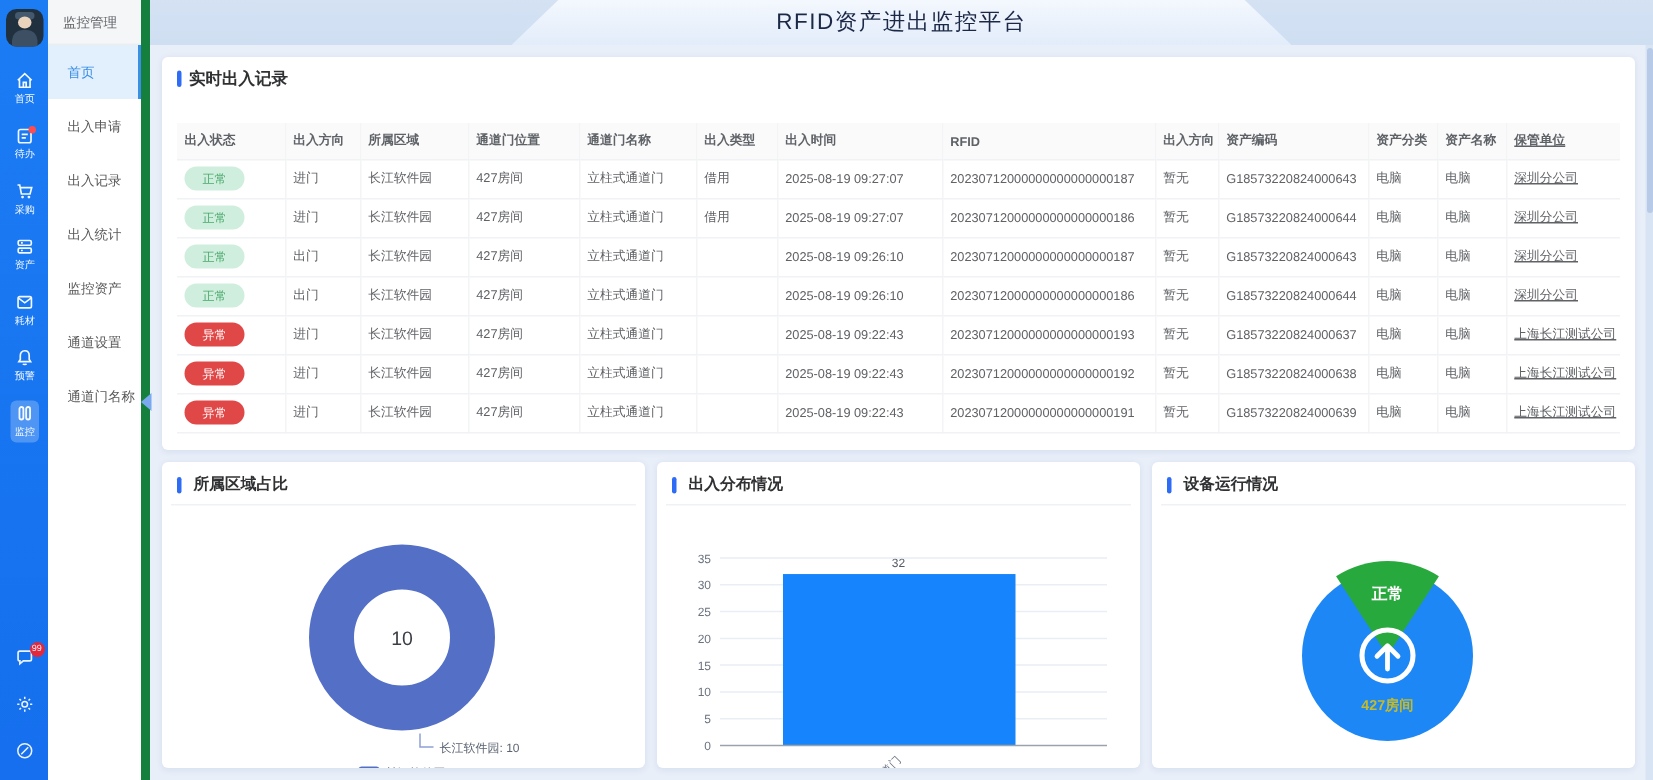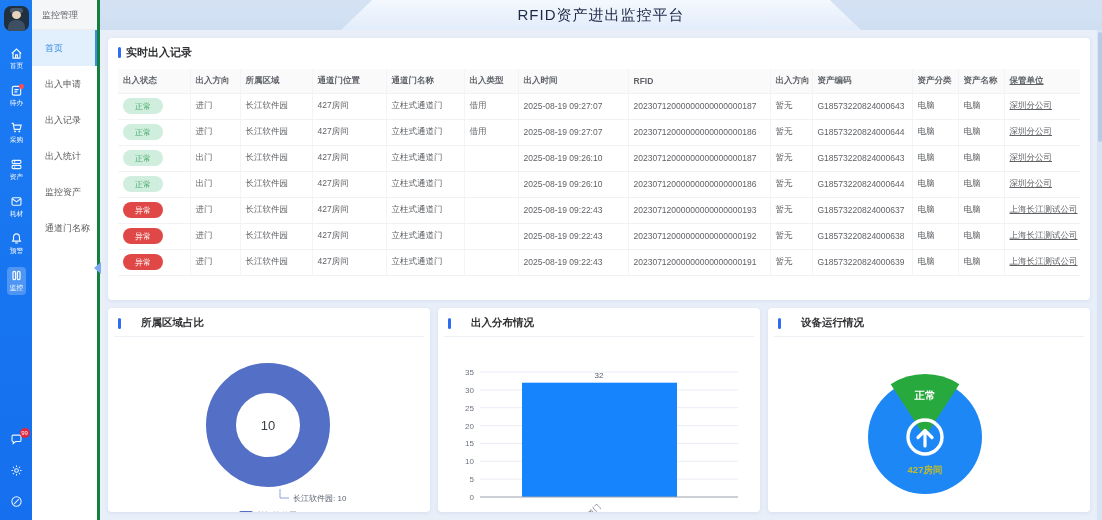--- a/index.html
+++ b/index.html
@@ -22,21 +22,21 @@
   .rail-item .lbl { font-size:7.5px; color:rgba(255,255,255,.96); transform:scale(.9); white-space:nowrap; }
   .rail-item svg { display:block; opacity:.95; }
   .rail-item.active { background:rgba(255,255,255,.24); }
   .dot { position:absolute; top:0; right:-1px; width:5px; height:5px; background:#ff4d4f; border-radius:50%; }
   .rail-bottom { margin-top:auto; display:flex; flex-direction:column; align-items:center; gap:13px; }
   .rail-bottom .bicon { position:relative; cursor:pointer; opacity:.92; }
   .badge { position:absolute; top:-4px; right:-7px; min-width:10px; height:10px; background:#f5222d; border-radius:6px;
            font-size:6px; line-height:10px; text-align:center; padding:0 1px; color:#fff; }
 
   
-  .submenu { width:68px; flex:0 0 68px; background:#fff; border-right:3px solid #15803d; font-size:9px; }
+  .submenu { width:68px; flex:0 0 68px; background:#fff; border-right:6px solid #15803d; font-size:9px; }
   .submenu-header { height:30px; line-height:30px; background:#f5f6f8; color:#606266; padding-left:10px; font-size:9px; border-bottom:1px solid #ededed; }
   .submenu-item { height:36px; line-height:36px; padding-left:13px; color:#595959; cursor:pointer; position:relative; white-space:nowrap; }
   .submenu-item.active { background:#e2f0fd; color:#3a8ee6; }
   .submenu-item.active::after { content:""; position:absolute; right:0; top:0; width:2px; height:100%; background:#3a8ee6; }
 
   
   .main { flex:1; display:flex; flex-direction:column; position:relative; min-width:0; }
   .topbar { height:30px; position:relative; background:linear-gradient(180deg,#eaf0fa,#d9e5f5); overflow:hidden; }
   .deco { position:absolute; top:0; height:100%; }
   .deco.l1 { left:0; width:300px; background:#cbdbf1; clip-path:polygon(0 0,100% 0,86% 100%,0 100%); opacity:.7; }
@@ -45,33 +45,33 @@
   .topbar h1 { position:relative; text-align:center; line-height:30px; font-size:15px; letter-spacing:1px; color:#1b2947; font-weight:normal; }
 
   .content { flex:1; padding:8px 12px 8px 8px; display:flex; flex-direction:column; gap:8px; min-height:0; }
   .card { background:#fff; border-radius:4px; box-shadow:0 1px 4px rgba(40,80,150,.10); }
   .card-head { display:flex; align-items:center; gap:5px; padding:7px 10px 5px; }
   .tbar { width:3px; height:11px; background:#2e6cf6; border-radius:1.5px; flex:0 0 3px; }
   .card-title { font-size:11px; font-weight:bold; color:#303133; }
 
   
   .table-card { height:262px; overflow:hidden; }
-  table { width:962px; margin:4px 10px; border-collapse:collapse; table-layout:fixed; font-size:8.5px; color:#606266; }
+  table { width:962px; margin:17px 10px; border-collapse:collapse; table-layout:fixed; font-size:8.5px; color:#606266; }
   th { background:#fafafa; font-weight:bold; color:#5f6368; text-align:left; padding:0 5px; height:24px; white-space:nowrap; overflow:hidden; }
   td { padding:0 5px; height:26px; white-space:nowrap; overflow:hidden; }
   th, td { border-bottom:1px solid #f0f2f5; border-right:1px solid #f3f4f6; }
   th:last-child, td:last-child { border-right:none;text-decoration:underline; }
   .pill { display:inline-block; width:40px; text-align:center; padding:2.5px 0; border-radius:9px; font-size:8px; }
   .pill.normal { background:#cfeedd; color:#4ca96d; }
   .pill.abnormal { background:#e04848; color:#fff; }
 
   
   .panels { display:flex; gap:8px; flex:1; min-height:0; }
   .panel { flex:1; background:#fff; border-radius:4px; box-shadow:0 1px 4px rgba(40,80,150,.10); min-width:0; overflow:hidden; }
-  .panel-head { display:flex; align-items:center; gap:20px; padding:8px 10px 6px; }
+  .panel-head { display:flex; align-items:center; gap:8px; padding:8px 10px 6px; }
   .panel-title { font-size:10.5px; font-weight:bold; color:#303133; }
   .divider { height:1px; background:#eef1f6; margin:0 6px; }
   .chart { display:block; margin:0 auto; }
 
   
   .collapse-handle { position:absolute; left:94px; top:262px; width:0; height:0;
     border-top:6px solid transparent; border-bottom:6px solid transparent; border-right:7px solid #7aa9ef; cursor:pointer; }
   .scrollbar { position:absolute; right:0; top:30px; bottom:0; width:5px; background:#d8e3f4; }
   .scrollbar .thumb { position:absolute; top:2px; right:0.5px; width:4px; height:110px; border-radius:2px; background:#b7cbe9; }
 </style>
@@ -175,20 +175,21 @@
     </div>
   </nav>
 
   <nav class="submenu">
     <div class="submenu-header">监控管理</div>
     <div class="submenu-item active">首页</div>
     <div class="submenu-item">出入申请</div>
     <div class="submenu-item">出入记录</div>
     <div class="submenu-item">出入统计</div>
     <div class="submenu-item">监控资产</div>
+    <div class="submenu-item">通道设置</div>
     <div class="submenu-item">通道门名称</div>
   </nav>
 
   <main class="main">
     <header class="topbar">
       <div class="deco l1"></div>
       <div class="deco r1"></div>
       <div class="deco mid"></div>
       <h1>RFID资产进出监控平台</h1>
     </header>

